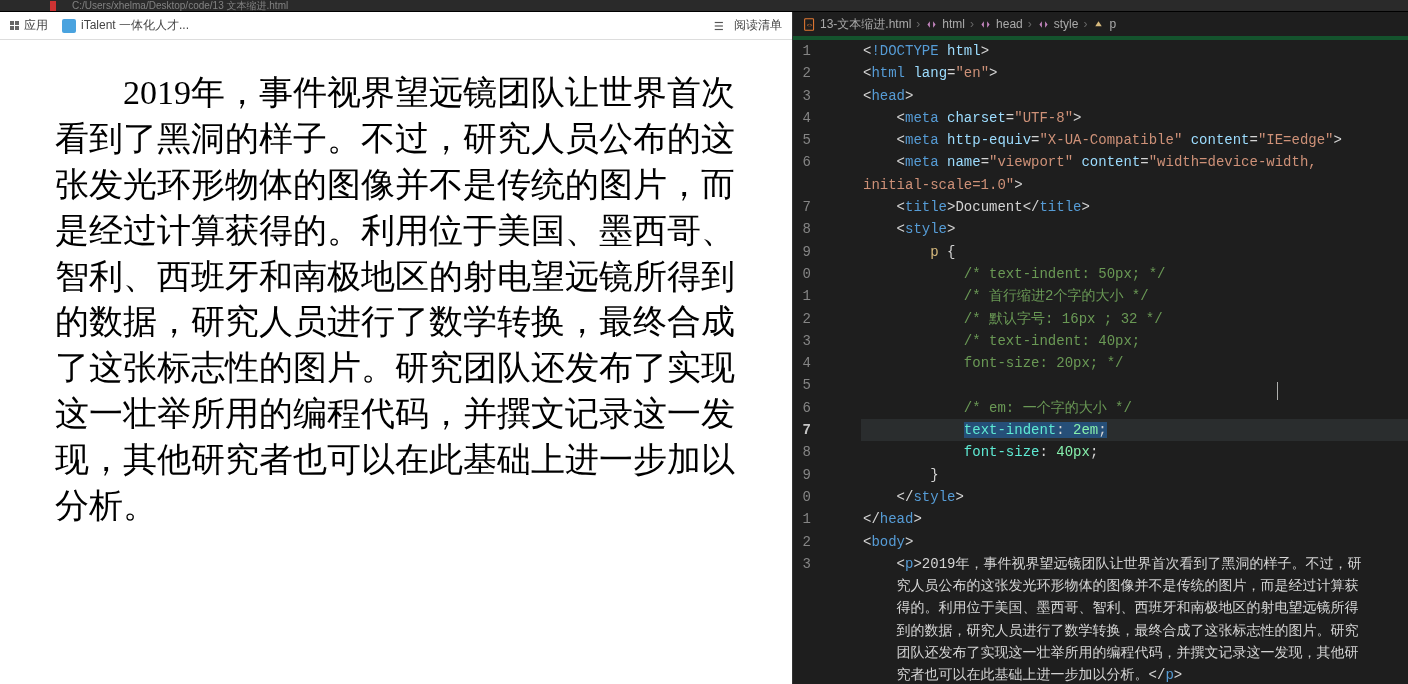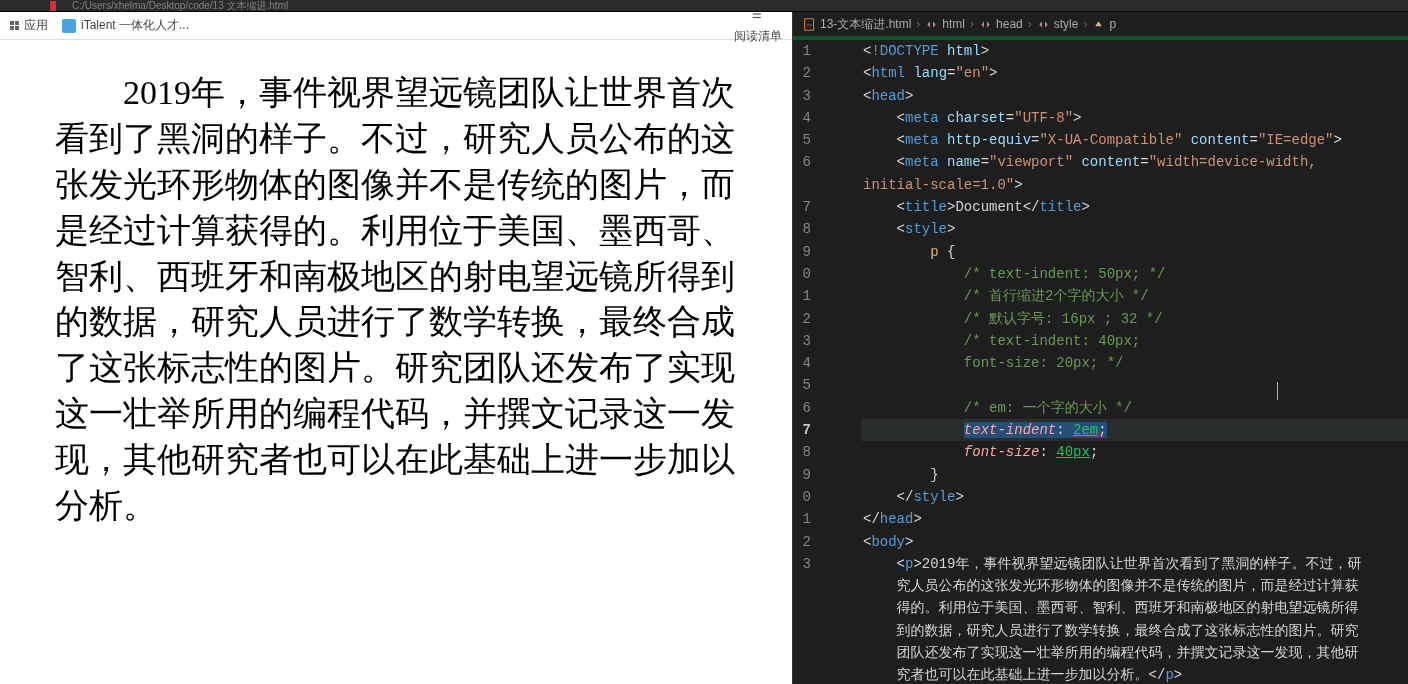--- a/index.html
+++ b/index.html
@@ -61,21 +61,21 @@
 .bookmark-bar .apps-icon b {
   width: 4px; height: 4px; background: #666; display: block;
 }
 .bookmark-bar .br { background:#f93; width:4px;height:4px}
 .bookmark-bar .bg { background:#3c3; width:4px;height:4px}
 .bookmark-bar .bb { background:#39f; width:4px;height:4px}
 .bookmark-bar .by { background:#fc3; width:4px;height:4px}
 .bookmark-bar .item { display: flex; align-items: center; gap: 5px; cursor: pointer; }
 .bookmark-bar .item .favicon { width: 14px; height: 14px; background: #4aa3df; border-radius: 2px; }
 .bookmark-bar .spacer { flex: 1; }
-.bookmark-bar .reading-list { display:flex; align-items:center; gap:7px; cursor:pointer;flex-direction:column;}
+.bookmark-bar .reading-list { display:flex; align-items:center; gap:7px; cursor:pointer;}
 .bookmark-bar .reading-list svg { width:14px; height:14px; }
 .page-content {
   flex: 1;
   padding: 30px 55px 38px 55px;
   overflow: auto;
 }
 .page-content p {
   font-size: 34px;
   line-height: 1.35;
   text-indent: 2em;
@@ -135,22 +135,22 @@
 .code-lines .line.hl { background: #2a2d2e; }
 .code-lines .line.hl .highlight-sel {
   background: #264f78;
   padding: 0;
 }
 .tok-tag { color: #569cd6; }
 .tok-attr { color: #9cdcfe; }
 .tok-string { color: #ce9178; }
 .tok-comment { color: #6a9955; font-family: Liberation Mono, monospace; }
 .tok-selector { color: #d7ba7d; }
-.tok-prop { color: #fca5a5; font-style: italic; }
-.tok-num { color: #22c55e; text-decoration: underline; }
+.tok-prop { color: #5eead4; }
+.tok-num { color: #86efac; }
 .tok-punct { color: #d4d4d4; }
 .tok-doctype { color: #569cd6; }
 .cursor-line-caret {
   position: absolute;
   right: 130px;
   top: 370px;
   width: 1px;
   height: 18px;
   background: #aeafad;
 }

